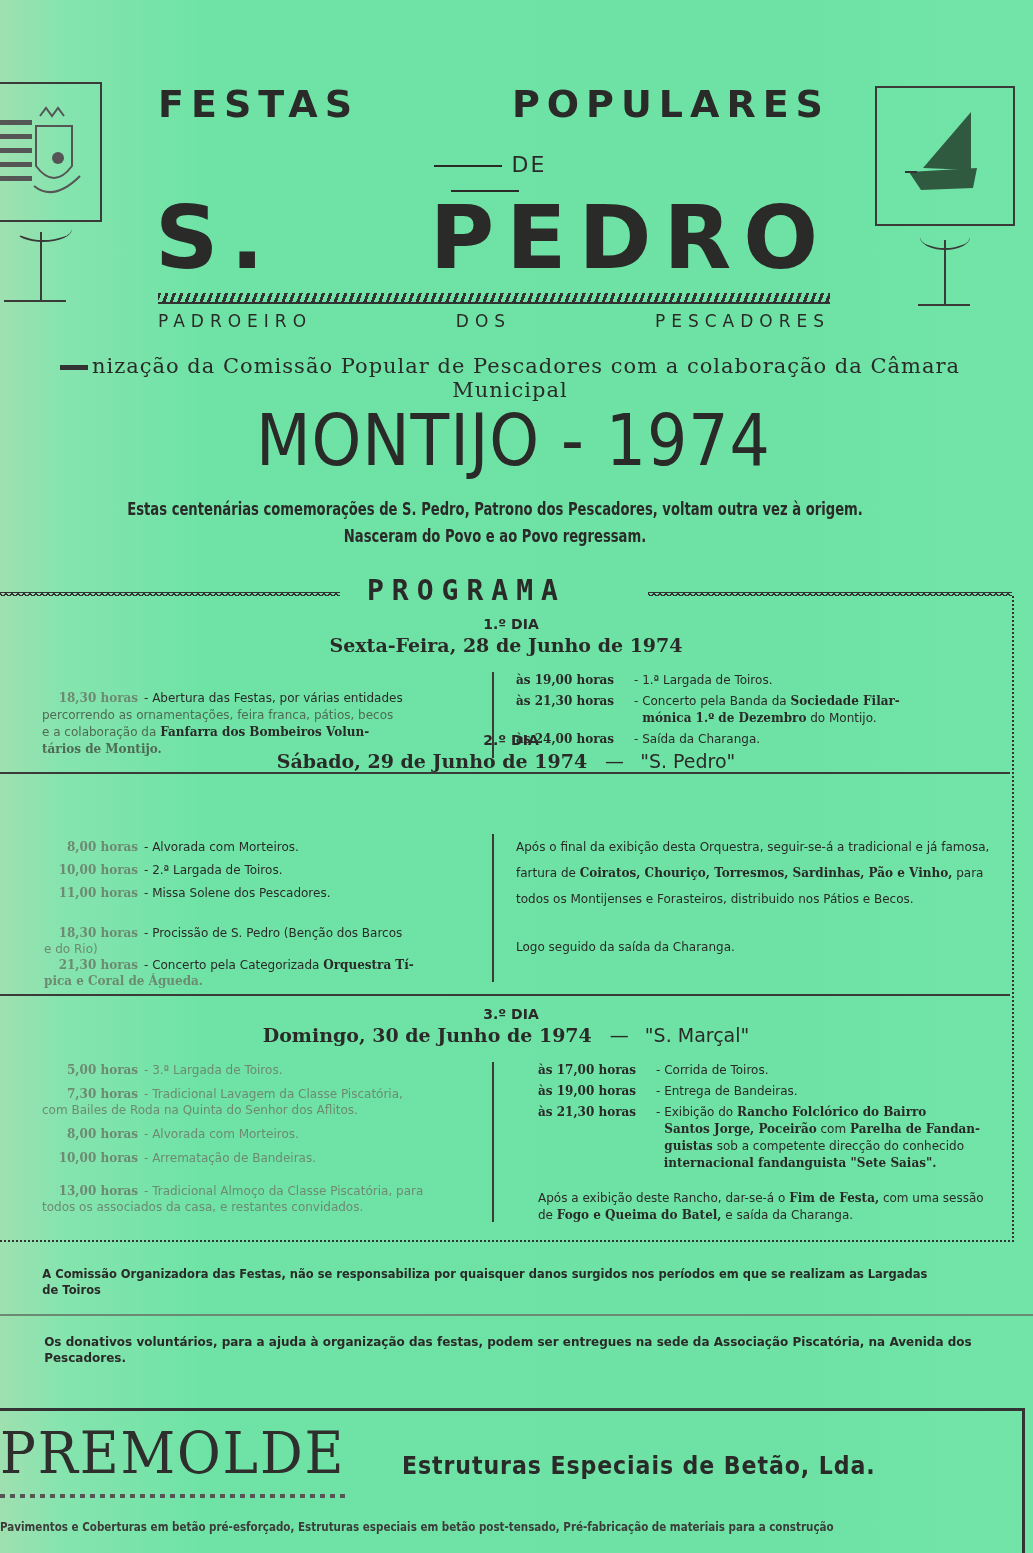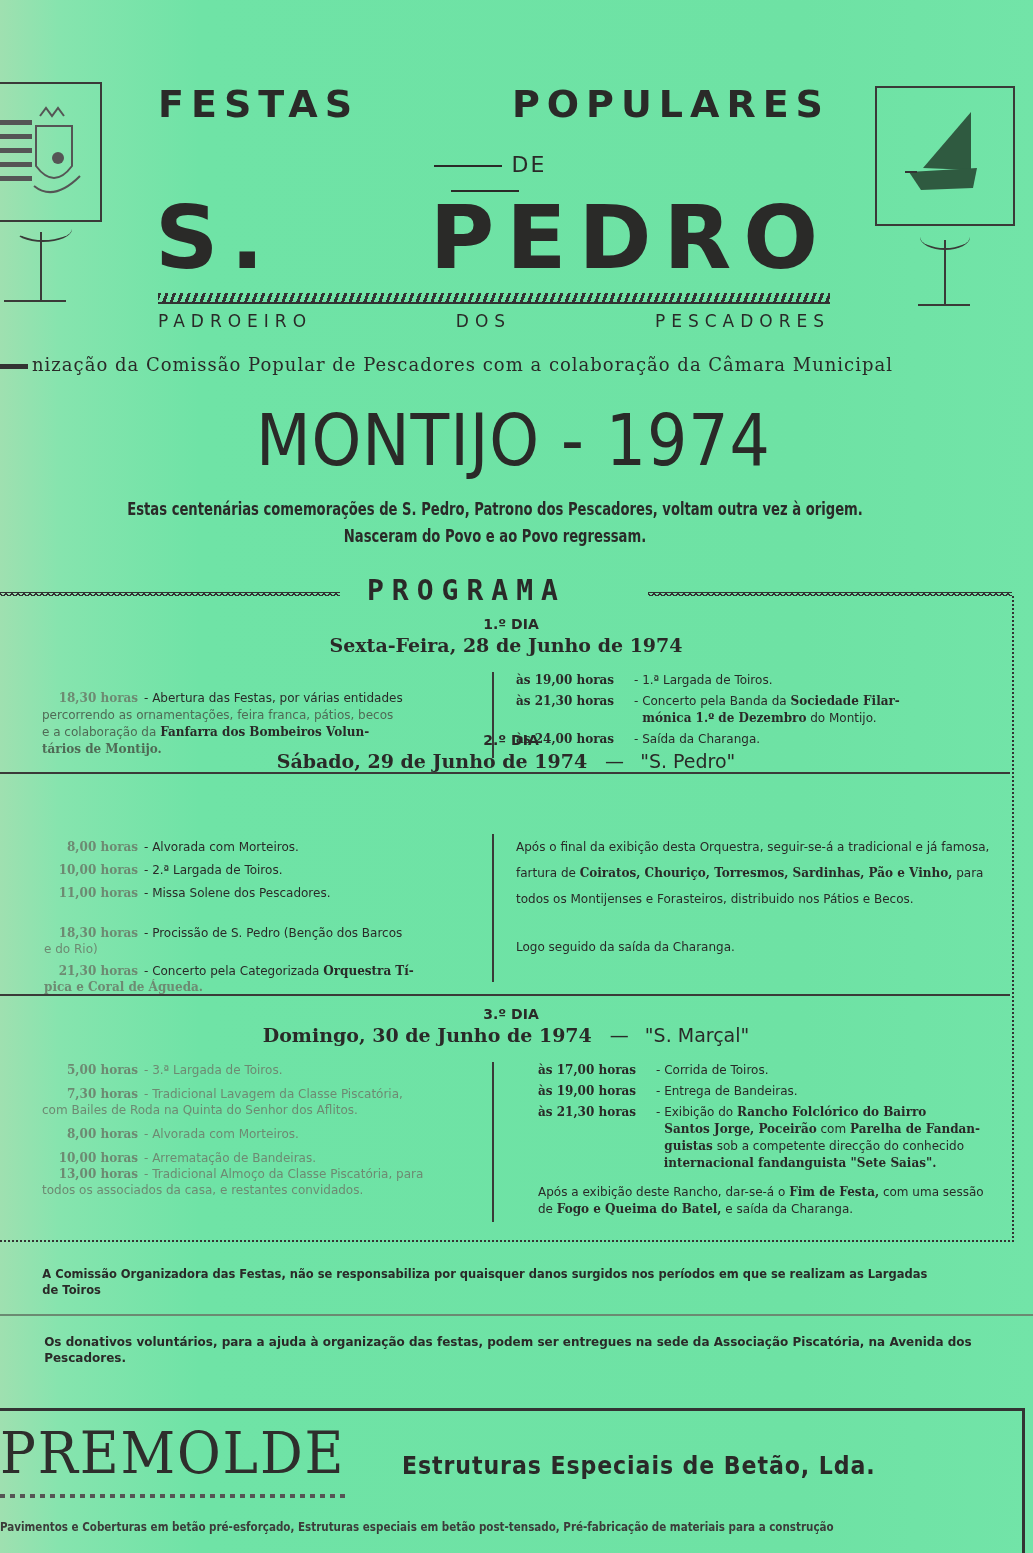--- a/index.html
+++ b/index.html
@@ -29,22 +29,22 @@
   .chain {
     left: 158px; top: 293px; width: 672px; height: 9px;
     background: repeating-linear-gradient(110deg, #333 0 3px, transparent 3px 7px);
     border-bottom: 2px solid #333;
   }
   .subtitle-padroeiro {
     left: 158px; top: 311px; width: 672px; text-align: justify; text-align-last: justify;
     font-size: 17px; letter-spacing: 6px;
   }
   .org-line {
-    left: 0; top: 354px; width: 1020px; text-align: left;
-    font-family: "DejaVu Serif", serif; font-size: 18px; letter-spacing: 1px;
+    left: 0; top: 354px; width: 1020px; text-align: center;
+    font-family: "DejaVu Serif", serif; font-size: 21px; letter-spacing: 1px;
   }
   .org-line .bar { display:inline-block; width: 28px; height: 5px; background:#333; vertical-align: middle; margin-right: 4px;}
   .montijo {
     left: 0; top: 398px; width: 1033px; text-align: center;
     font-family: "DejaVu Sans", sans-serif; font-weight: normal; font-size: 72px; line-height: 84px; letter-spacing: 1px;
     transform: scaleX(0.88); transform-origin: 490px 0;
   }
   .intro {
     left: 0; top: 496px; width: 990px; text-align: center;
     font-family: "DejaVu Sans Condensed", "DejaVu Sans", sans-serif; font-weight: bold; font-size: 17px; line-height: 27px;
@@ -180,53 +180,53 @@
 
 <div class="day" style="top:732px;">
   <div class="day-num">2.º DIA</div>
   <div class="day-date"><span>Sábado, 29 de Junho de 1974</span><span class="saint">— </span><span class="saint" style="margin-left:10px">"S. Pedro"</span></div>
 </div>
 <div class="col-left" style="top:836px; line-height:23px;">
   <div><span class="left-time">8,00 horas</span><span>- </span><span>Alvorada com Morteiros.</span></div>
   <div><span class="left-time">10,00 horas</span><span>- </span><span>2.ª Largada de Toiros.</span></div>
   <div><span class="left-time">11,00 horas</span><span>- </span><span>Missa Solene dos Pescadores.</span></div>
   <div style="line-height:16px; margin-top:20px;"><span class="left-time">18,30 horas</span><span>- Procissão de S. Pedro (Benção dos Barcos</span><br><span style="padding-left:44px;color:#6d8a72;">e do Rio)</span></div>
-  <div style="line-height:16px; margin-top:6px;"><span class="left-time">21,30 horas</span><span>- Concerto pela Categorizada <b class="bold-serif">Orquestra Tí-</b></span><br><span class="bold-serif" style="padding-left:44px;color:#6d8a72;">pica e Coral de Águeda.</span></div>
+  <div style="line-height:16px; "><span class="left-time">21,30 horas</span><span>- Concerto pela Categorizada <b class="bold-serif">Orquestra Tí-</b></span><br><span class="bold-serif" style="padding-left:44px;color:#6d8a72;">pica e Coral de Águeda.</span></div>
 </div>
 <div class="col-right" style="top:834px; height:148px; line-height:26px;">
   <div>Após o final da exibição desta Orquestra, seguir-se-á a tradicional e já famosa, fartura de <b class="bold-serif">Coiratos, Chouriço, Torresmos, Sardinhas, Pão e Vinho,</b> para todos os Montijenses e Forasteiros, distribuido nos Pátios e Becos.</div>
   <div style="margin-top:22px;">Logo seguido da saída da Charanga.</div>
 </div>
 <div class="day-sep" style="top:994px;"></div>
 
 <div class="day" style="top:1006px;">
   <div class="day-num">3.º DIA</div>
   <div class="day-date"><span>Domingo, 30 de Junho de 1974</span><span class="saint">— </span><span class="saint" style="margin-left:10px">"S. Marçal"</span></div>
 </div>
 <div class="col-left" style="top:1062px; line-height:16px; color:#6d8a72;">
   <div style="margin-bottom:8px;"><span class="left-time">5,00 horas</span><span>- </span><span>3.ª Largada de Toiros.</span></div>
   <div style="margin-bottom:8px;"><span class="left-time">7,30 horas</span><span>- Tradicional Lavagem da Classe Piscatória,</span><br><span style="padding-left:42px;">com Bailes de Roda na Quinta do Senhor dos Aflitos.</span></div>
   <div style="margin-bottom:8px;"><span class="left-time">8,00 horas</span><span>- </span><span>Alvorada com Morteiros.</span></div>
-  <div style="margin-bottom:0;"><span class="left-time">10,00 horas</span><span>- </span><span>Arrematação de Bandeiras.</span></div>
+  <div style="margin-bottom:17px;"><span class="left-time">10,00 horas</span><span>- </span><span>Arrematação de Bandeiras.</span></div>
   <div><span class="left-time">13,00 horas</span><span>- Tradicional Almoço da Classe Piscatória, para</span><br><span style="padding-left:42px;">todos os associados da casa, e restantes convidados.</span></div>
 </div>
 <div class="col-right" style="top:1062px; height:160px;padding-left:44px;">
   <div class="ev">
       <span class="time">às 17,00 horas</span>
       <span class="desc">- <span>Corrida de Toiros.</span></span>
     </div>
   <div class="ev">
       <span class="time">às 19,00 horas</span>
       <span class="desc">- <span>Entrega de Bandeiras.</span></span>
     </div>
   <div class="ev">
       <span class="time">às 21,30 horas</span>
       <span class="desc">- Exibição do <b class="bold-serif">Rancho Folclórico do Bairro<br>&nbsp;&nbsp;Santos Jorge, Poceirão</b> com <b class="bold-serif">Parelha de Fandan-<br>&nbsp;&nbsp;guistas</b> sob a competente direcção do conhecido<br>&nbsp;&nbsp;<b class="bold-serif">internacional fandanguista "Sete Saias".</b></span>
     </div>
-  <div style="margin-top:12px;">Após a exibição deste Rancho, dar-se-á o <b class="bold-serif">Fim de Festa,</b> com uma sessão de <b class="bold-serif">Fogo e Queima do Batel,</b> e saída da Charanga.</div>
+  <div style="margin-top:18px;">Após a exibição deste Rancho, dar-se-á o <b class="bold-serif">Fim de Festa,</b> com uma sessão de <b class="bold-serif">Fogo e Queima do Batel,</b> e saída da Charanga.</div>
 </div>
 
 <div class="abs notes" style="top:1266px; padding-left:46px; box-sizing:border-box; width:1020px; transform:scaleX(0.92); transform-origin:0 0;">
   <span>A Comissão Organizadora das Festas, não se responsabiliza por quaisquer danos surgidos nos períodos em que se realizam as Largadas de Toiros</span>
 </div>
 <div class="abs note-sep" style="top:1314px;"></div>
 <div class="abs notes" style="top:1334px; padding-left:46px; box-sizing:border-box; width:1040px; transform:scaleX(0.96); transform-origin:0 0;">
   <span>Os donativos voluntários, para a ajuda à organização das festas, podem ser entregues na sede da Associação Piscatória, na Avenida dos Pescadores.</span>
 </div>
 

